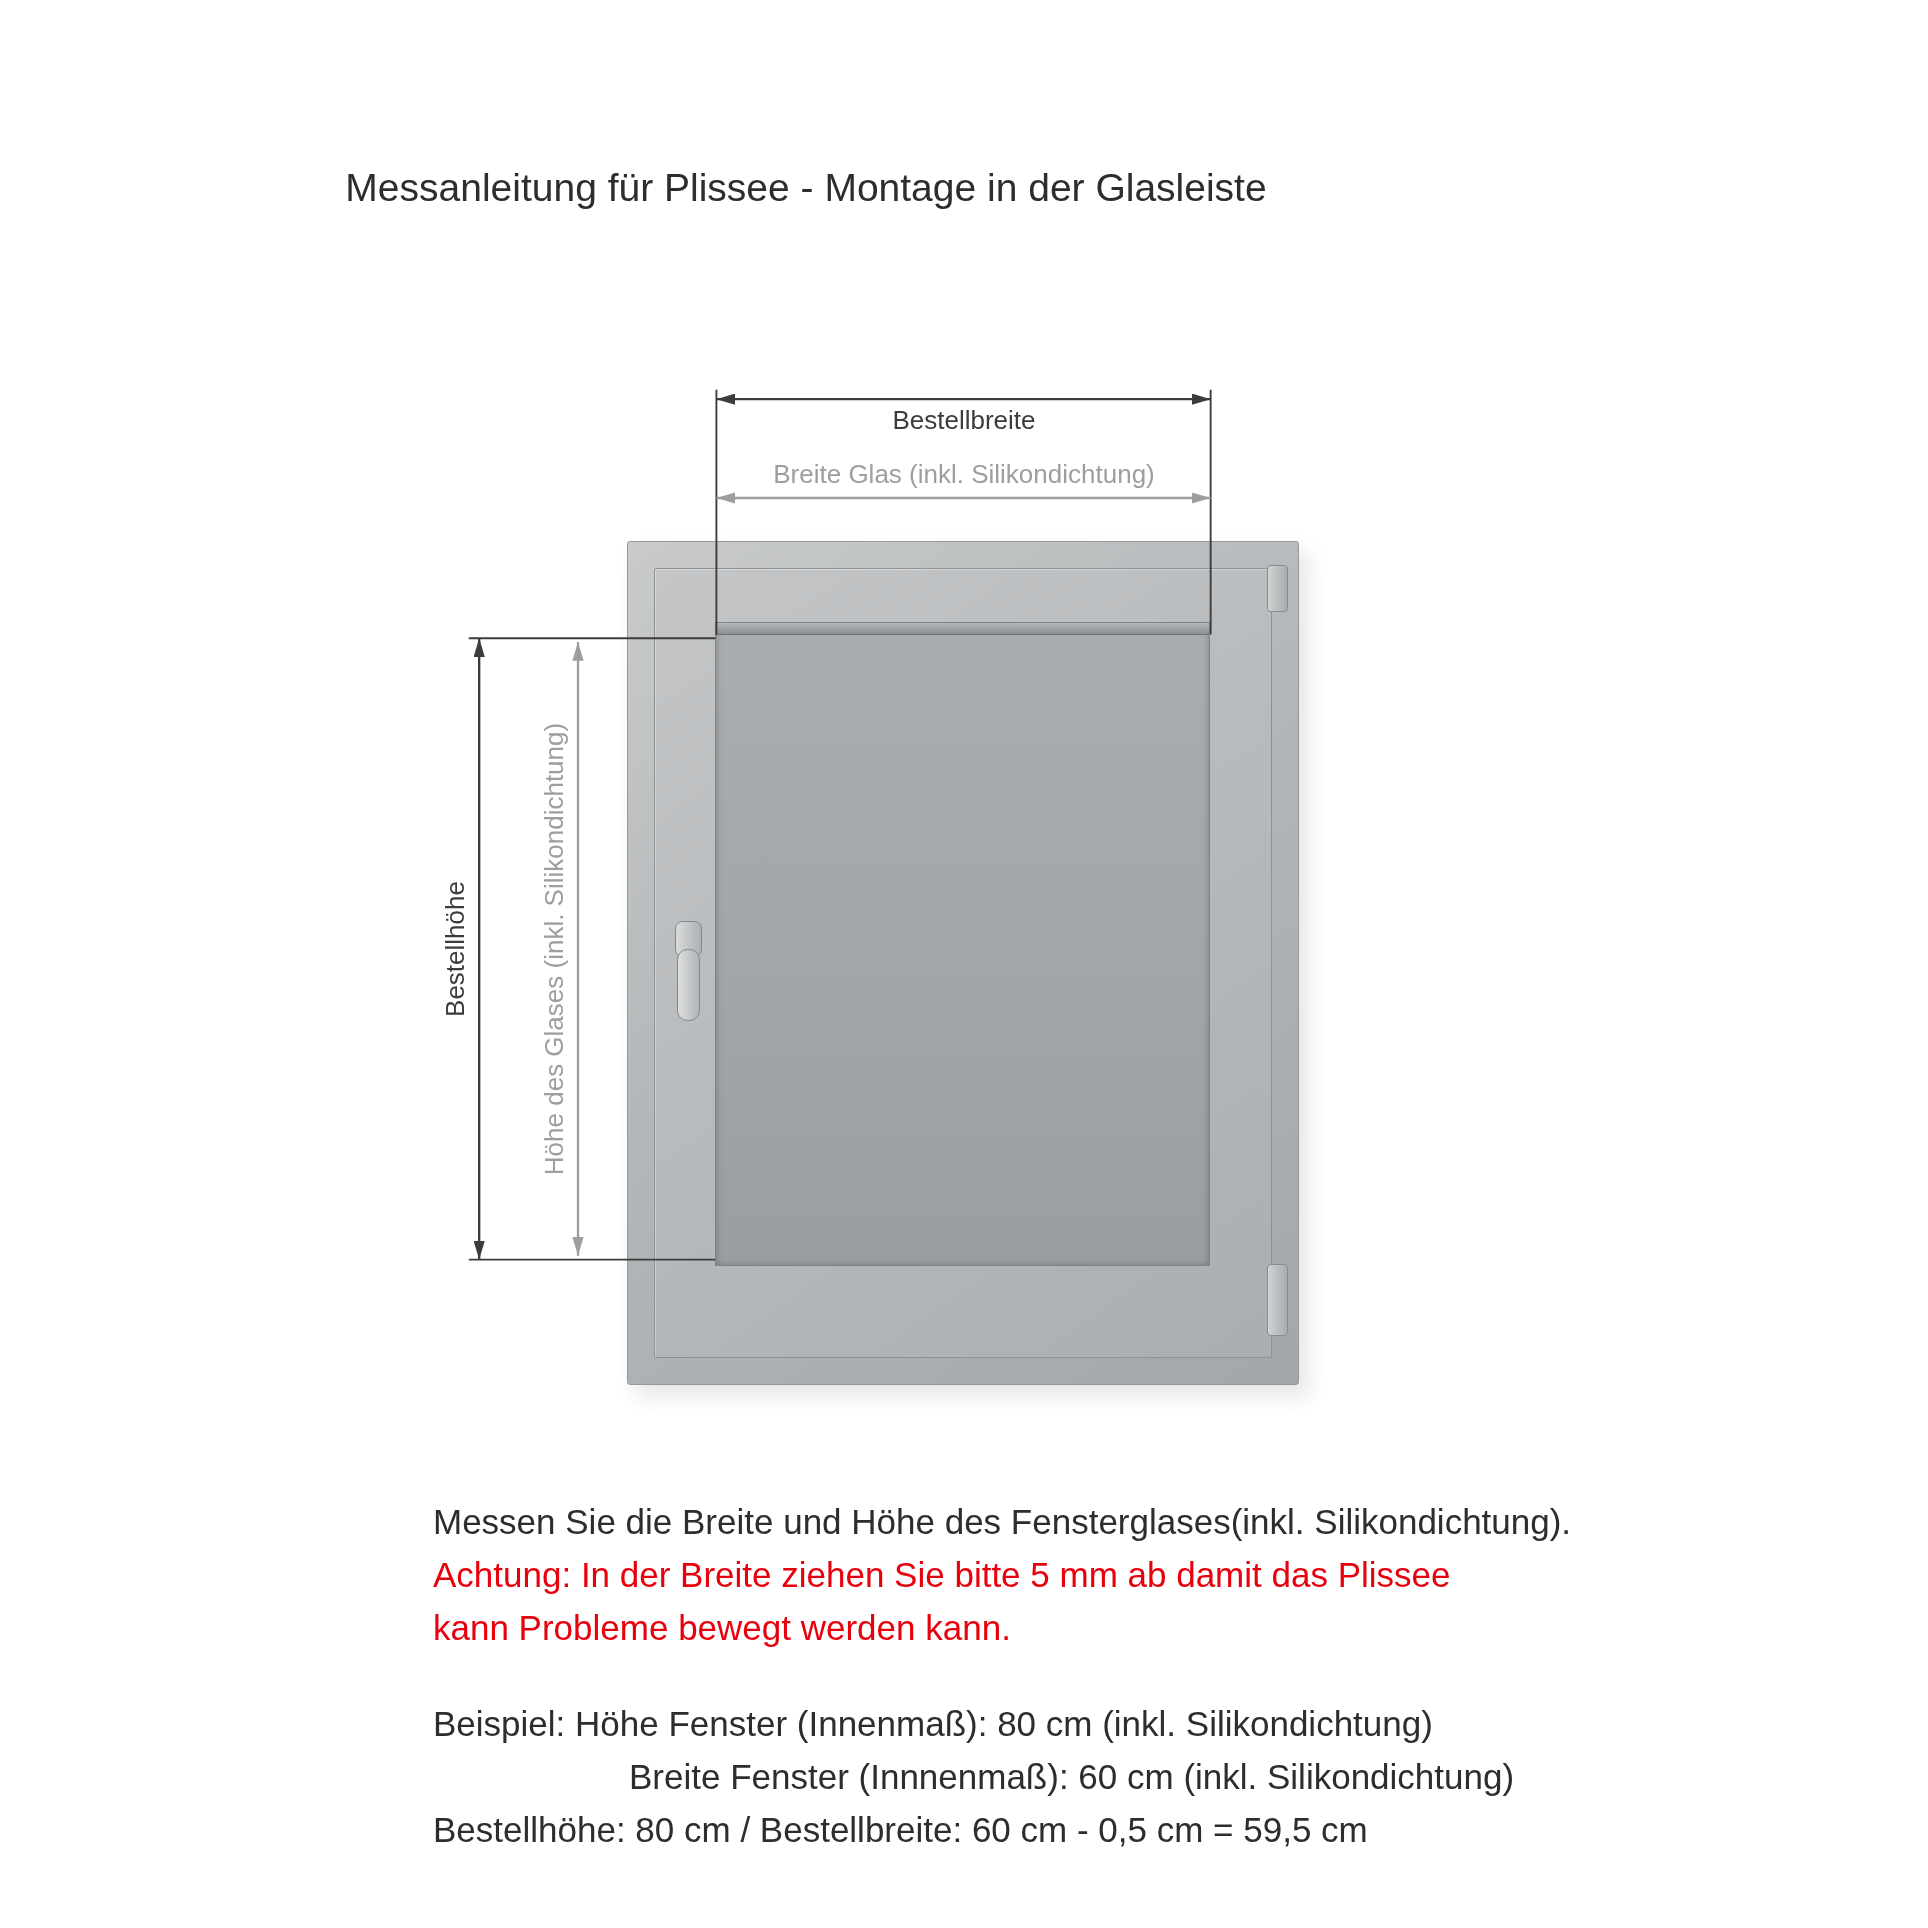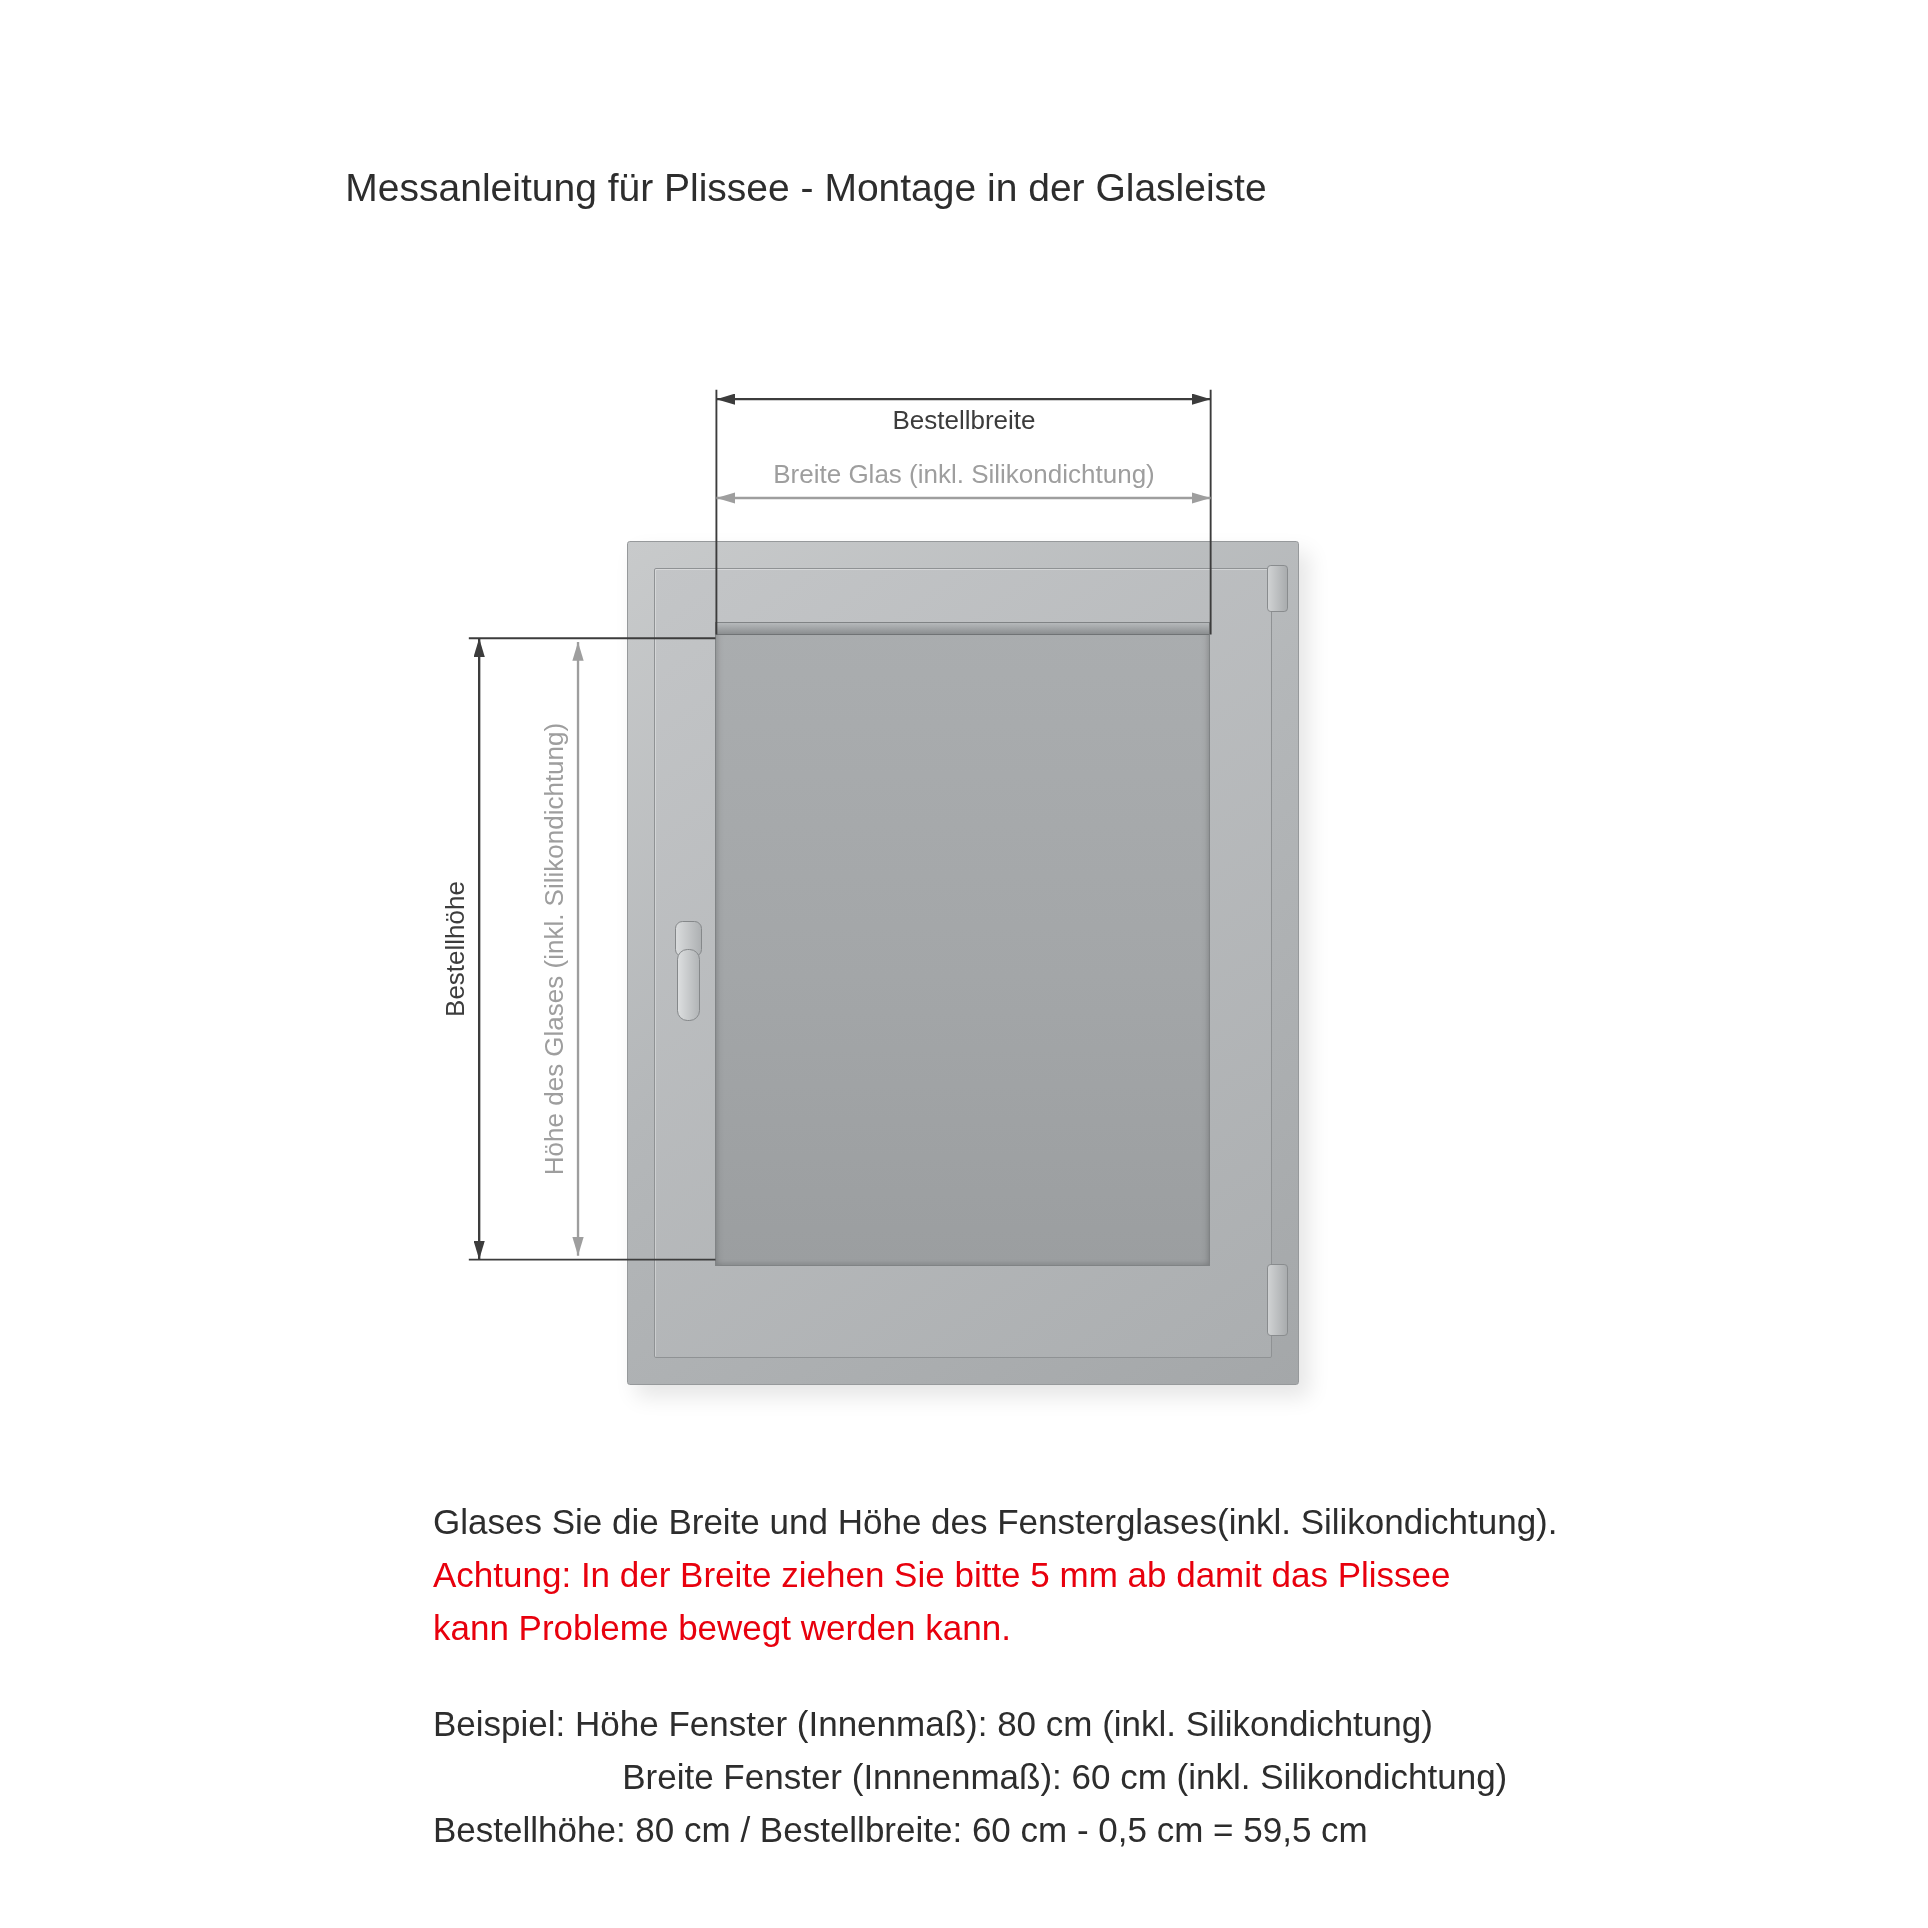--- a/index.html
+++ b/index.html
@@ -117,21 +117,21 @@
     <line class="mline-dark" x1="509" y1="678" x2="509" y2="1338" marker-start="url(#arrow-dark)" marker-end="url(#arrow-dark)"></line>
     <line class="mline-gray" x1="614" y1="682" x2="614" y2="1334" marker-start="url(#arrow-gray)" marker-end="url(#arrow-gray)"></line>
   </svg>
 
   <div class="hlabel hlabel-order label-dark">Bestellbreite</div>
   <div class="hlabel hlabel-glass label-gray">Breite Glas (inkl. Silikondichtung)</div>
   <div class="vlabel vlabel-order label-dark">Bestellhöhe</div>
   <div class="vlabel vlabel-glass label-gray">Höhe des Glases (inkl. Silikondichtung)</div>
 
   <div class="instructions">
-    <div>Glases Sie die Breite und Höhe des Fensterglases(inkl. Silikondichtung).</div>
+    <div>Messen Sie die Breite und Höhe des Fensterglases(inkl. Silikondichtung).</div>
     <div class="warning">Achtung: In der Breite ziehen Sie bitte 5 mm ab damit das Plissee</div>
     <div class="warning">kann Probleme bewegt werden kann.</div>
     <div class="spacer"></div>
     <div>Beispiel: Höhe Fenster (Innenmaß): 80 cm (inkl. Silikondichtung)</div>
     <div class="indent">Breite Fenster (Innnenmaß): 60 cm  (inkl. Silikondichtung)</div>
     <div>Bestellhöhe: 80 cm / Bestellbreite: 60 cm  - 0,5 cm = 59,5 cm</div>
   </div>
 
 </div>
 

